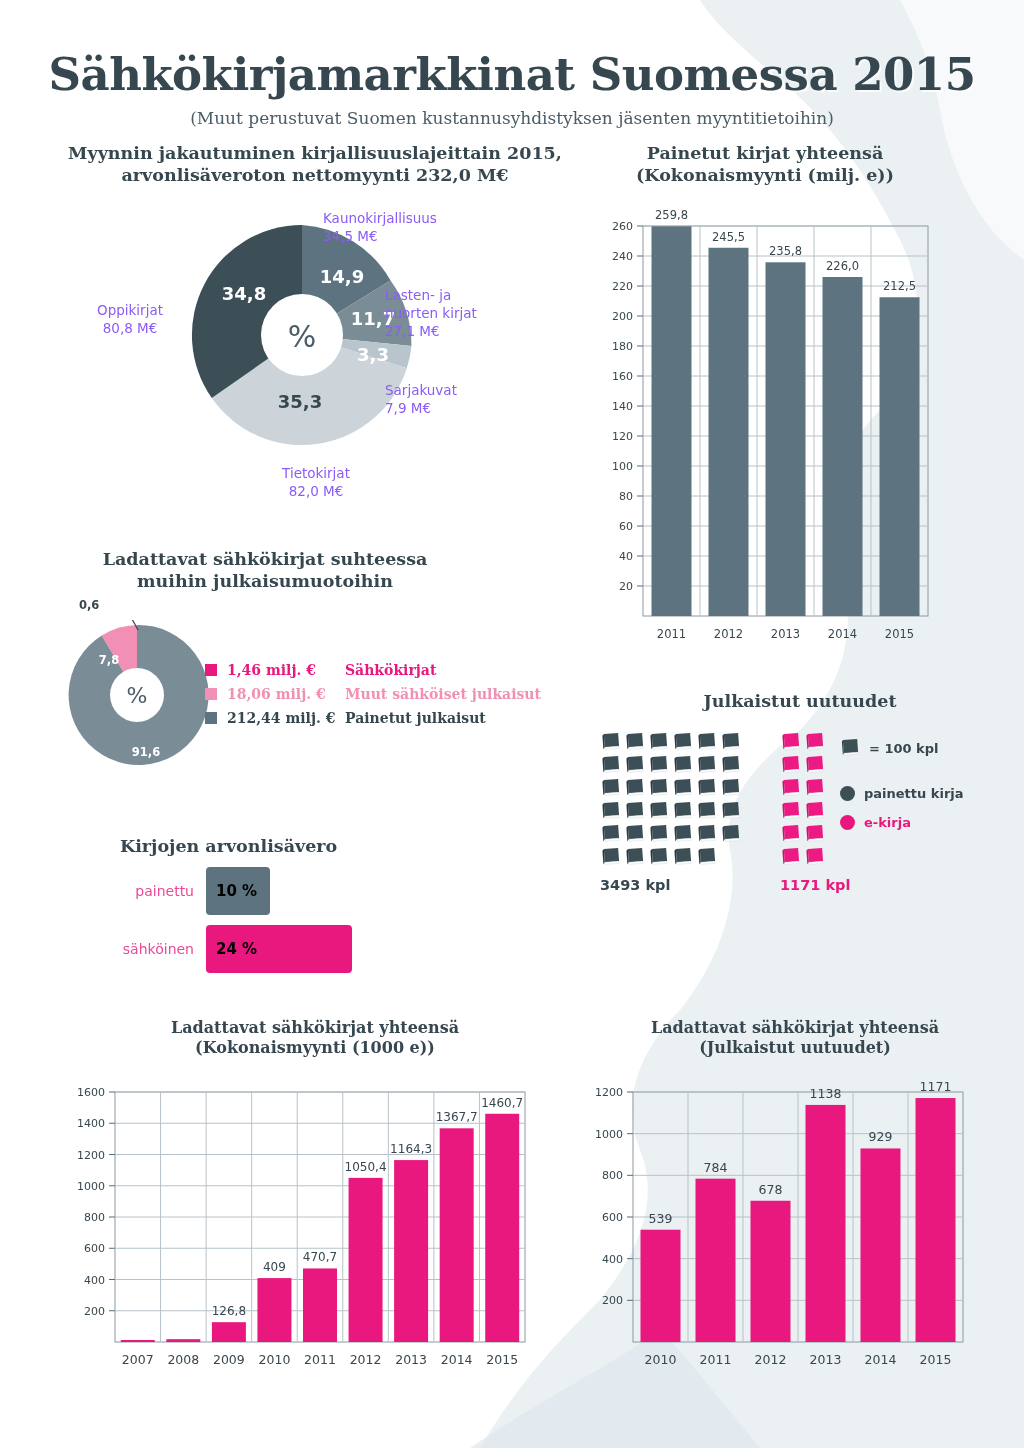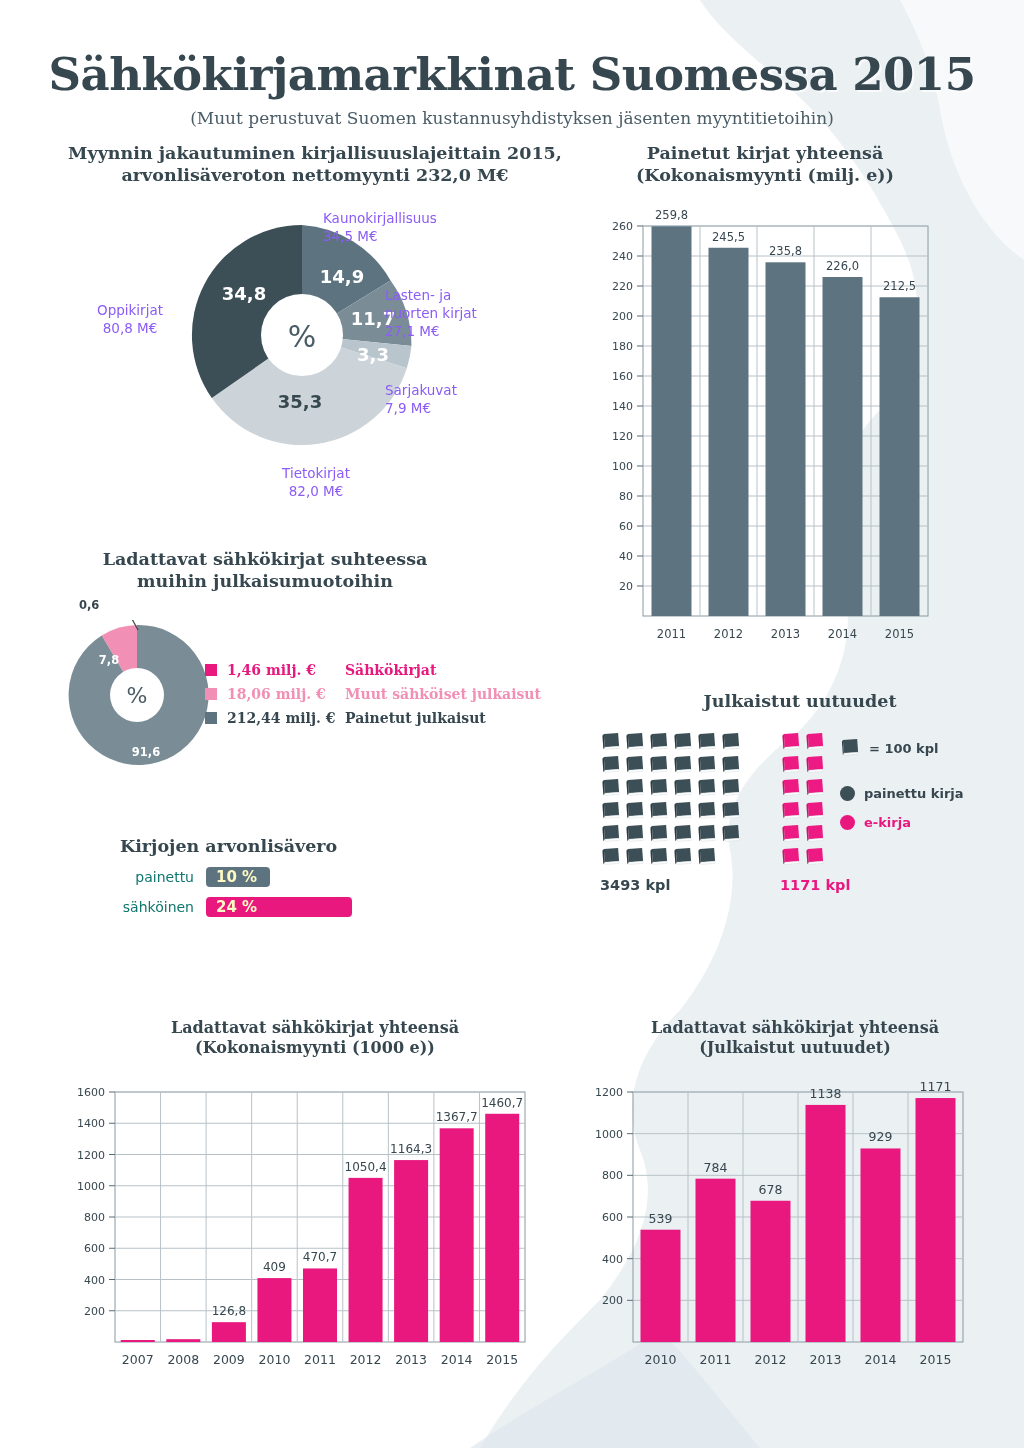--- a/index.html
+++ b/index.html
@@ -88,23 +88,23 @@
 
   #formats-legend { position: absolute; left: 205px; top: 658px; }
   .lg-row { display: flex; align-items: center; height: 24px; font-family: "DejaVu Serif", serif; font-weight: bold; font-size: 14px; }
   .lg-swatch { width: 12px; height: 12px; margin-right: 10px; flex: 0 0 12px; }
   .lg-amount { width: 118px; }
 
   
   #panel-vat { position: absolute; left: 120px; top: 835px; width: 420px; height: 130px; }
   #vat-title { font-size: 17.5px; text-align: left; }
   .vat-row { display: flex; align-items: center; margin-top: 10px; }
-  .vat-name { width: 86px; text-align: right; padding-right: 12px; font-size: 14px; color: #0f766e; }
-  .vat-bar { height: 20px; border-radius: 4px; display: flex; align-items: center; padding-left: 10px;
-             color: #fef9c3; font-weight: bold; font-size: 15px; }
+  .vat-name { width: 86px; text-align: right; padding-right: 12px; font-size: 14px; color: #ec4899; }
+  .vat-bar { height: 48px; border-radius: 4px; display: flex; align-items: center; padding-left: 10px;
+             color: #000000; font-weight: bold; font-size: 15px; }
 
   
   #panel-new { position: absolute; left: 600px; top: 690px; width: 400px; height: 210px; }
   #new-title { font-size: 17.5px; text-align: center; }
   #new-grid-area { position: absolute; left: 0px; top: 42px; }
   .bookgrid { display: grid; grid-template-columns: repeat(6, 24px); grid-auto-rows: 23px; }
   .bookgrid.pink { grid-template-columns: repeat(2, 24px); }
   .book-ic { width: 21px; height: 20px; }
   .count-lbl { font-size: 14.5px; font-weight: bold; margin-top: 7px; }
 

